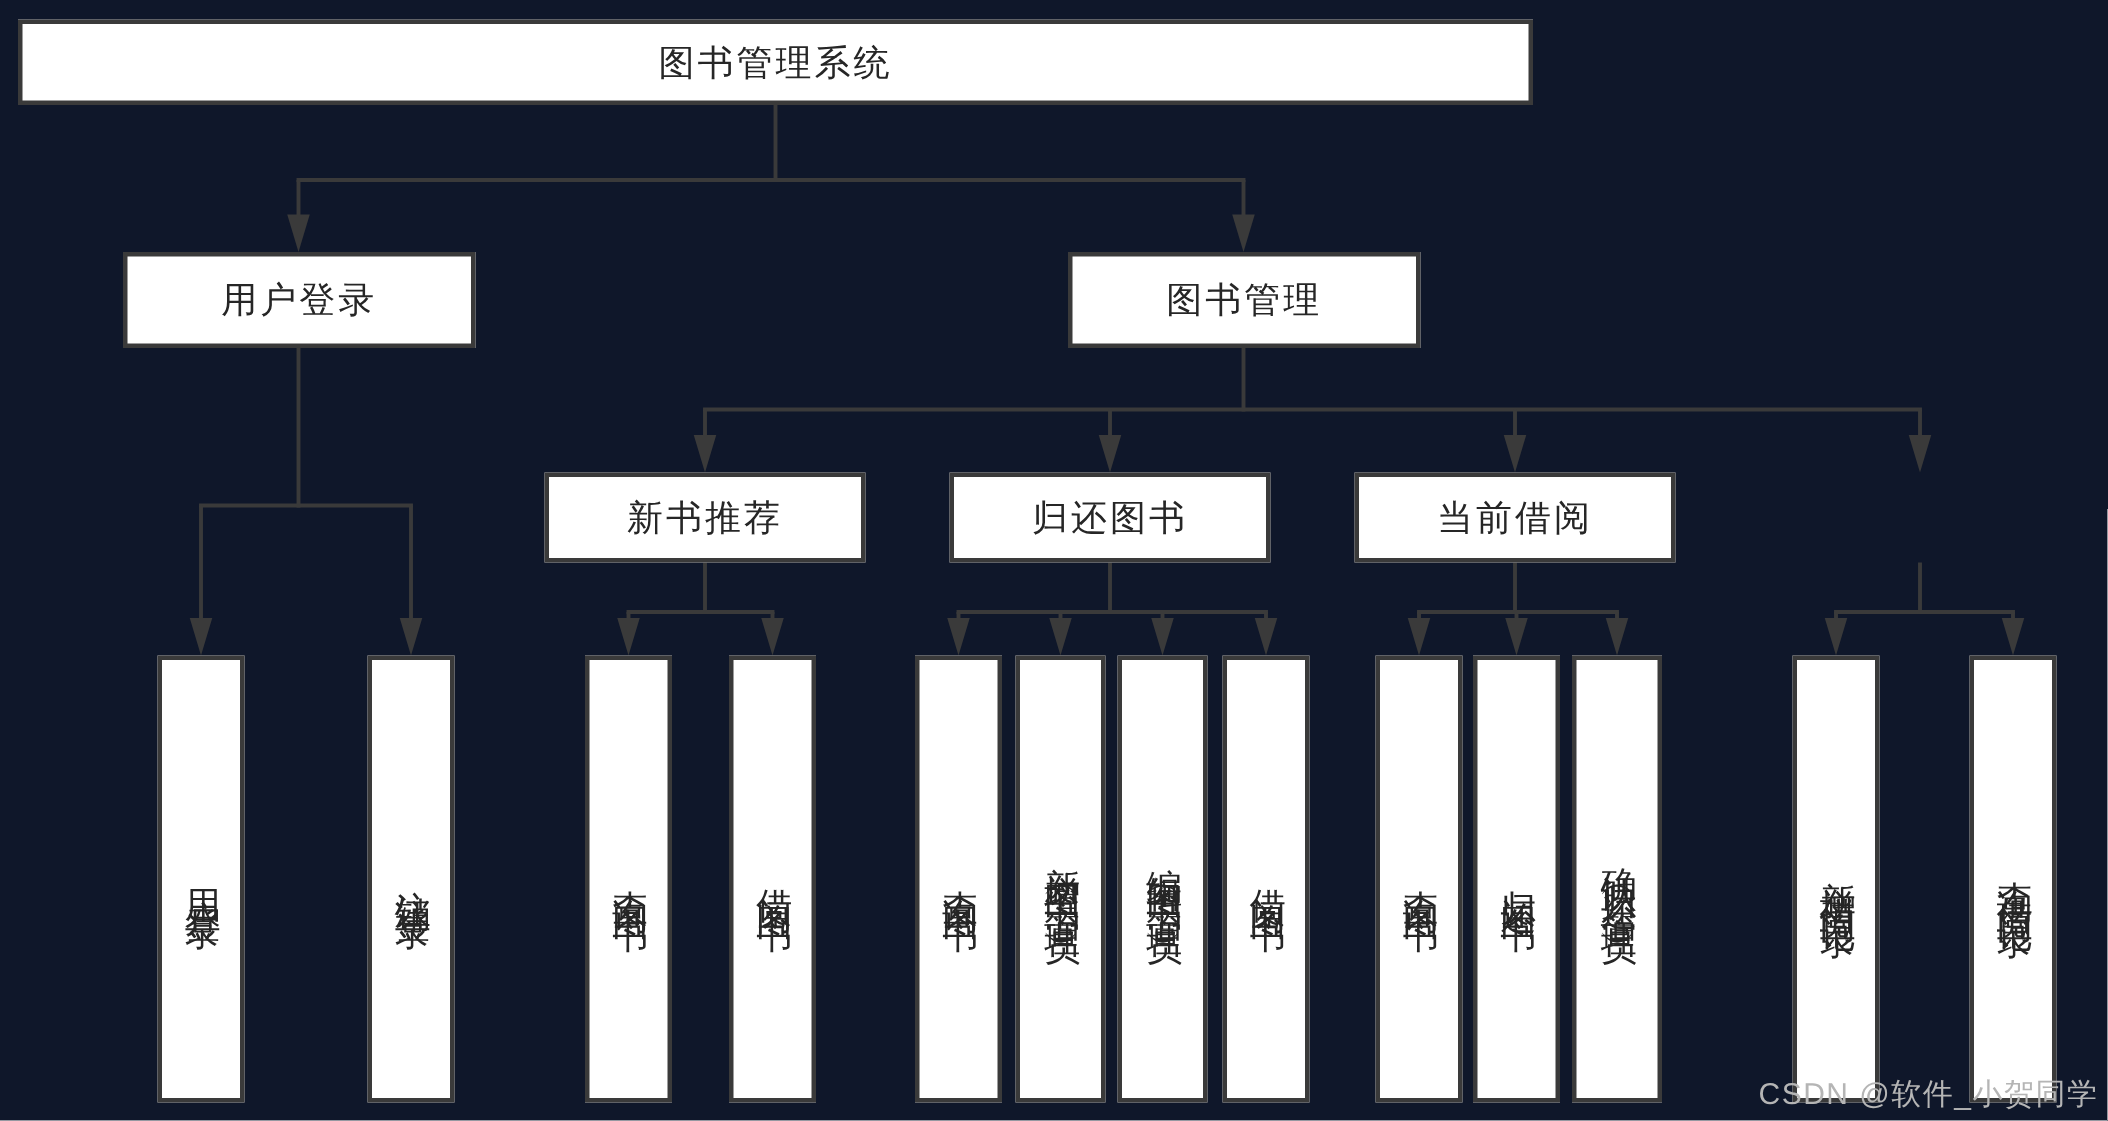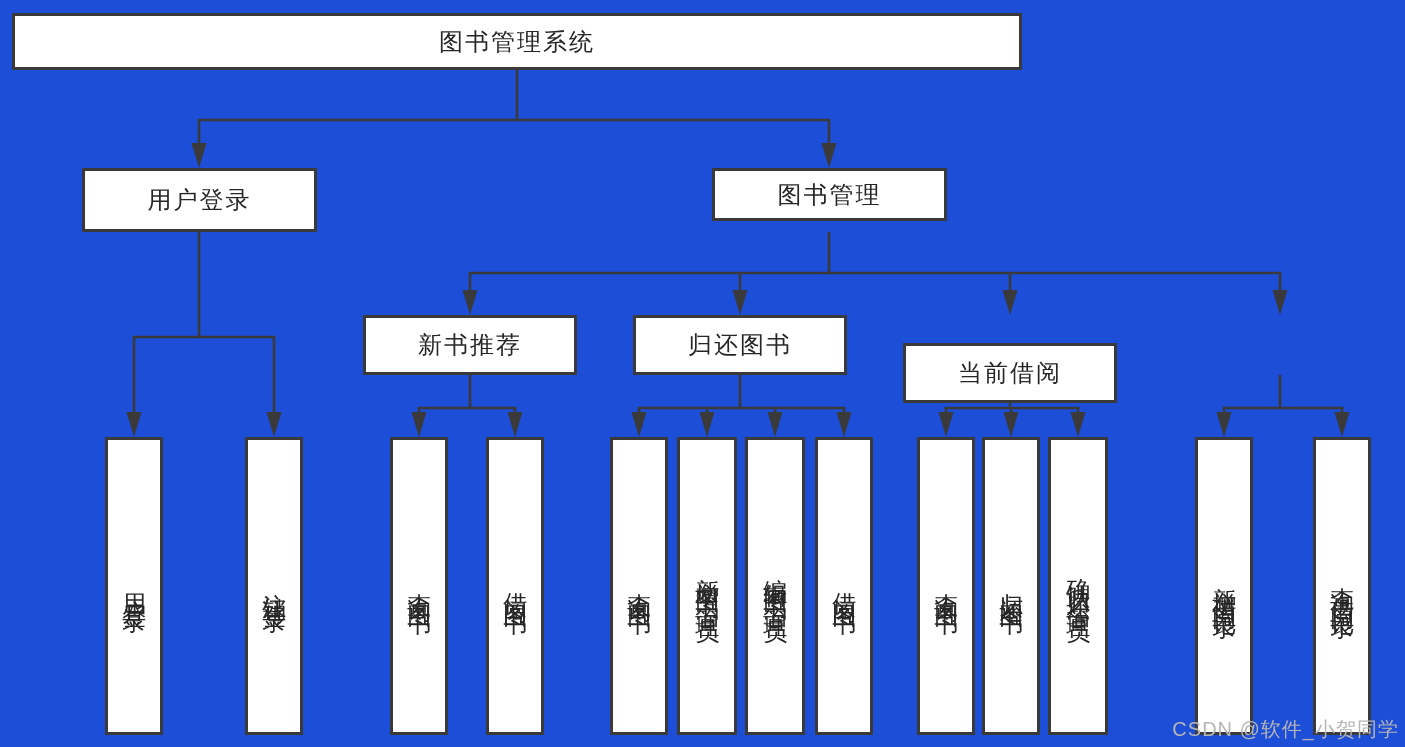--- a/index.html
+++ b/index.html
@@ -1,21 +1,21 @@
 <!DOCTYPE html>
 <html><head>
 <meta charset="utf-8">
 <style>
   * { box-sizing: border-box; margin: 0; padding: 0; }
   html, body { background: #ffffff; }
   .canvas {
     position: relative;
     width: 1405px;
     height: 747px;
-    background: #1d4ed8;
+    background: #0f172a;
     font-family: "Liberation Sans", "DejaVu Sans", sans-serif;
     overflow: hidden;
   }
   .hnode {
     position: absolute;
     background: #ffffff;
     border: 3px solid #3a3a3a;
     display: flex;
     align-items: center;
     justify-content: center;
@@ -131,25 +131,25 @@
       <line x1="1224" y1="408" x2="1224" y2="416"></line>
       <polygon points="1224,437 1216.5,412 1231.5,412"></polygon>
       <line x1="1342" y1="408" x2="1342" y2="416"></line>
       <polygon points="1342,437 1334.5,412 1349.5,412"></polygon>
     </g>
   </svg>
 
   <div class="hnode" style="left:12px; top:13px; width:1010px; height:57px;">图书管理系统</div>
 
   <div class="hnode" style="left:82px; top:168px; width:235px; height:64px;">用户登录</div>
-  <div class="hnode" style="left:712px; top:168px; width:235px; height:53px;">图书管理</div>
+  <div class="hnode" style="left:712px; top:168px; width:235px; height:64px;">图书管理</div>
 
   <div class="hnode" style="left:363px; top:315px; width:214px; height:60px;">新书推荐</div>
   <div class="hnode" style="left:633px; top:315px; width:214px; height:60px;">归还图书</div>
-  <div class="hnode" style="left:903px; top:315px; width:214px; height:60px;margin-top:28px;">当前借阅</div>
+  <div class="hnode" style="left:903px; top:315px; width:214px; height:60px;">当前借阅</div>
 
   <div class="leaf" style="left:105px; width:58px;">
     <span>用户登录</span>
   </div>
   <div class="leaf" style="left:245px; width:58px;">
     <span>注销登录</span>
   </div>
 
   <div class="leaf" style="left:390px; width:58px;">
     <span>查询图书</span>

